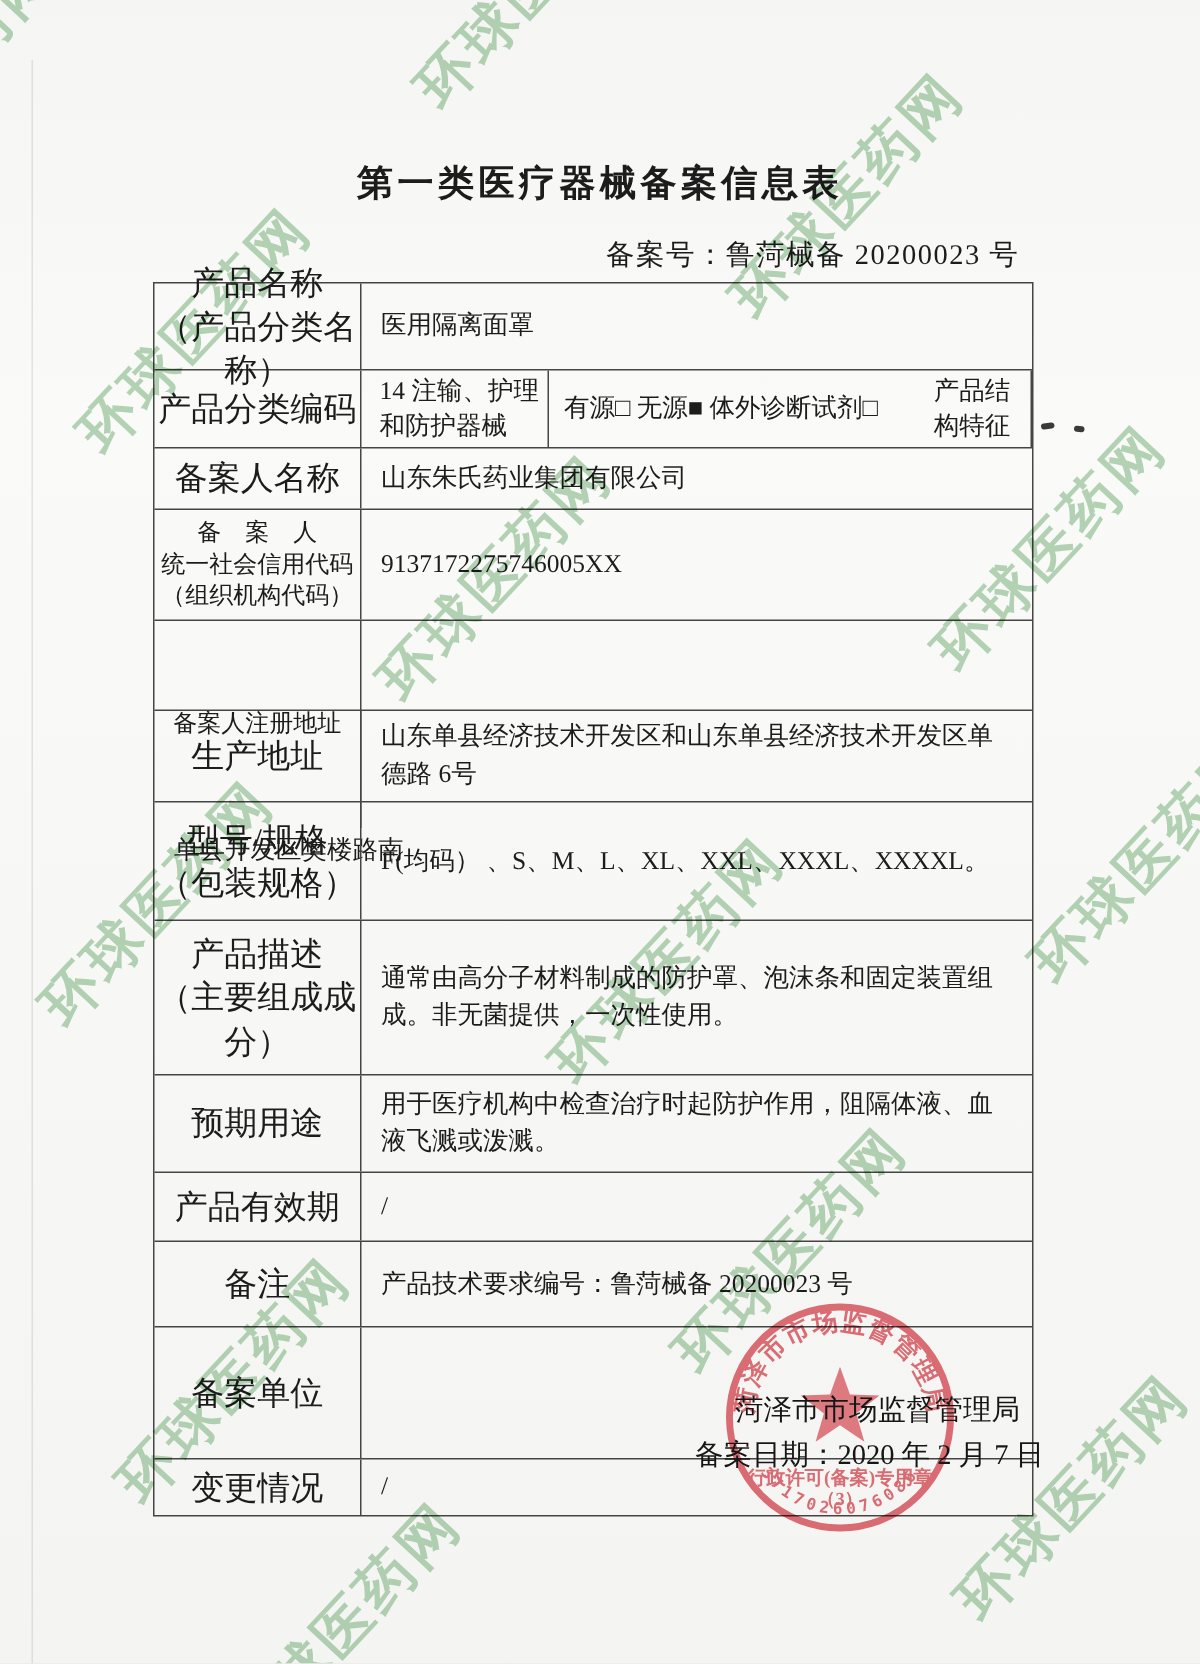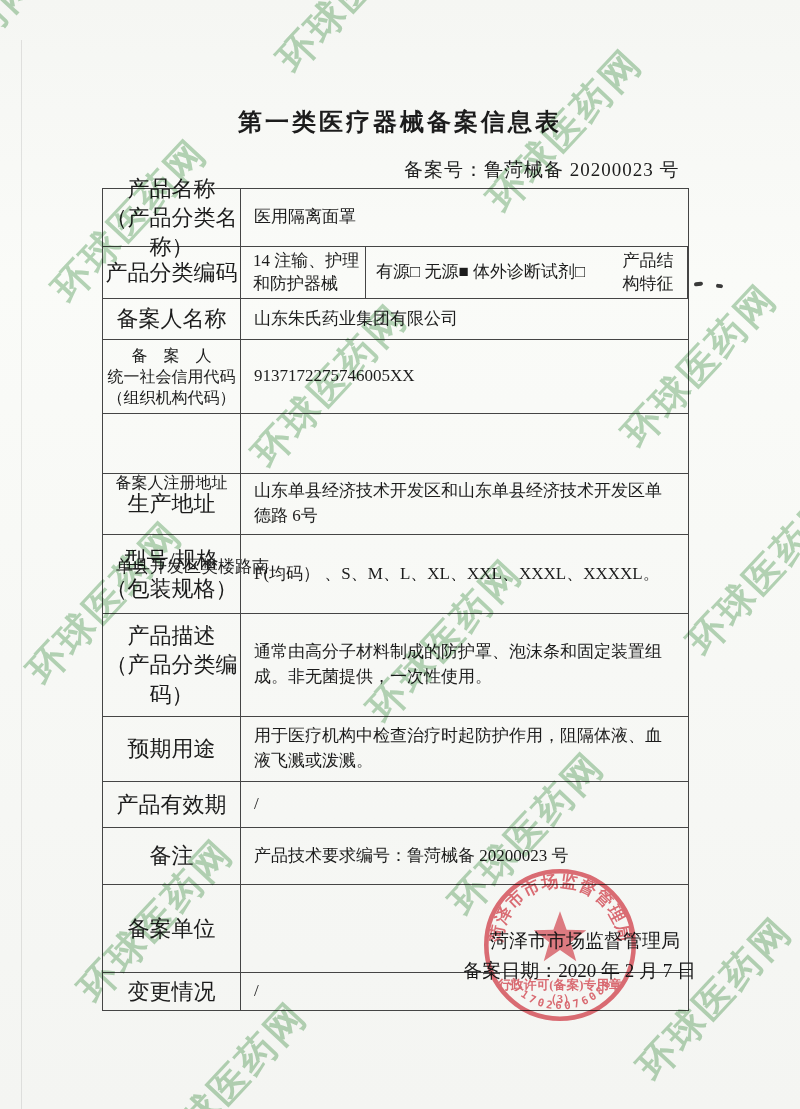--- a/index.html
+++ b/index.html
@@ -121,21 +121,21 @@
       <div class="lcell">
         <div>型号/规格</div>
         <div>（包装规格）</div>
       </div>
       <div class="vcell">F(均码） 、S、M、L、XL、XXL、XXXL、XXXXL。</div>
     </div>
 
     <div class="trow" style="height:103px;">
       <div class="lcell">
         <div>产品描述</div>
-        <div>（产品分类编码）</div>
+        <div>（主要组成成分）</div>
       </div>
       <div class="vcell">通常由高分子材料制成的防护罩、泡沫条和固定装置组成。非无菌提供，一次性使用。</div>
     </div>
 
     <div class="trow" style="height:65px;">
       <div class="lcell">
         <div>预期用途</div>
       </div>
       <div class="vcell">用于医疗机构中检查治疗时起防护作用，阻隔体液、血液飞溅或泼溅。</div>
     </div>

